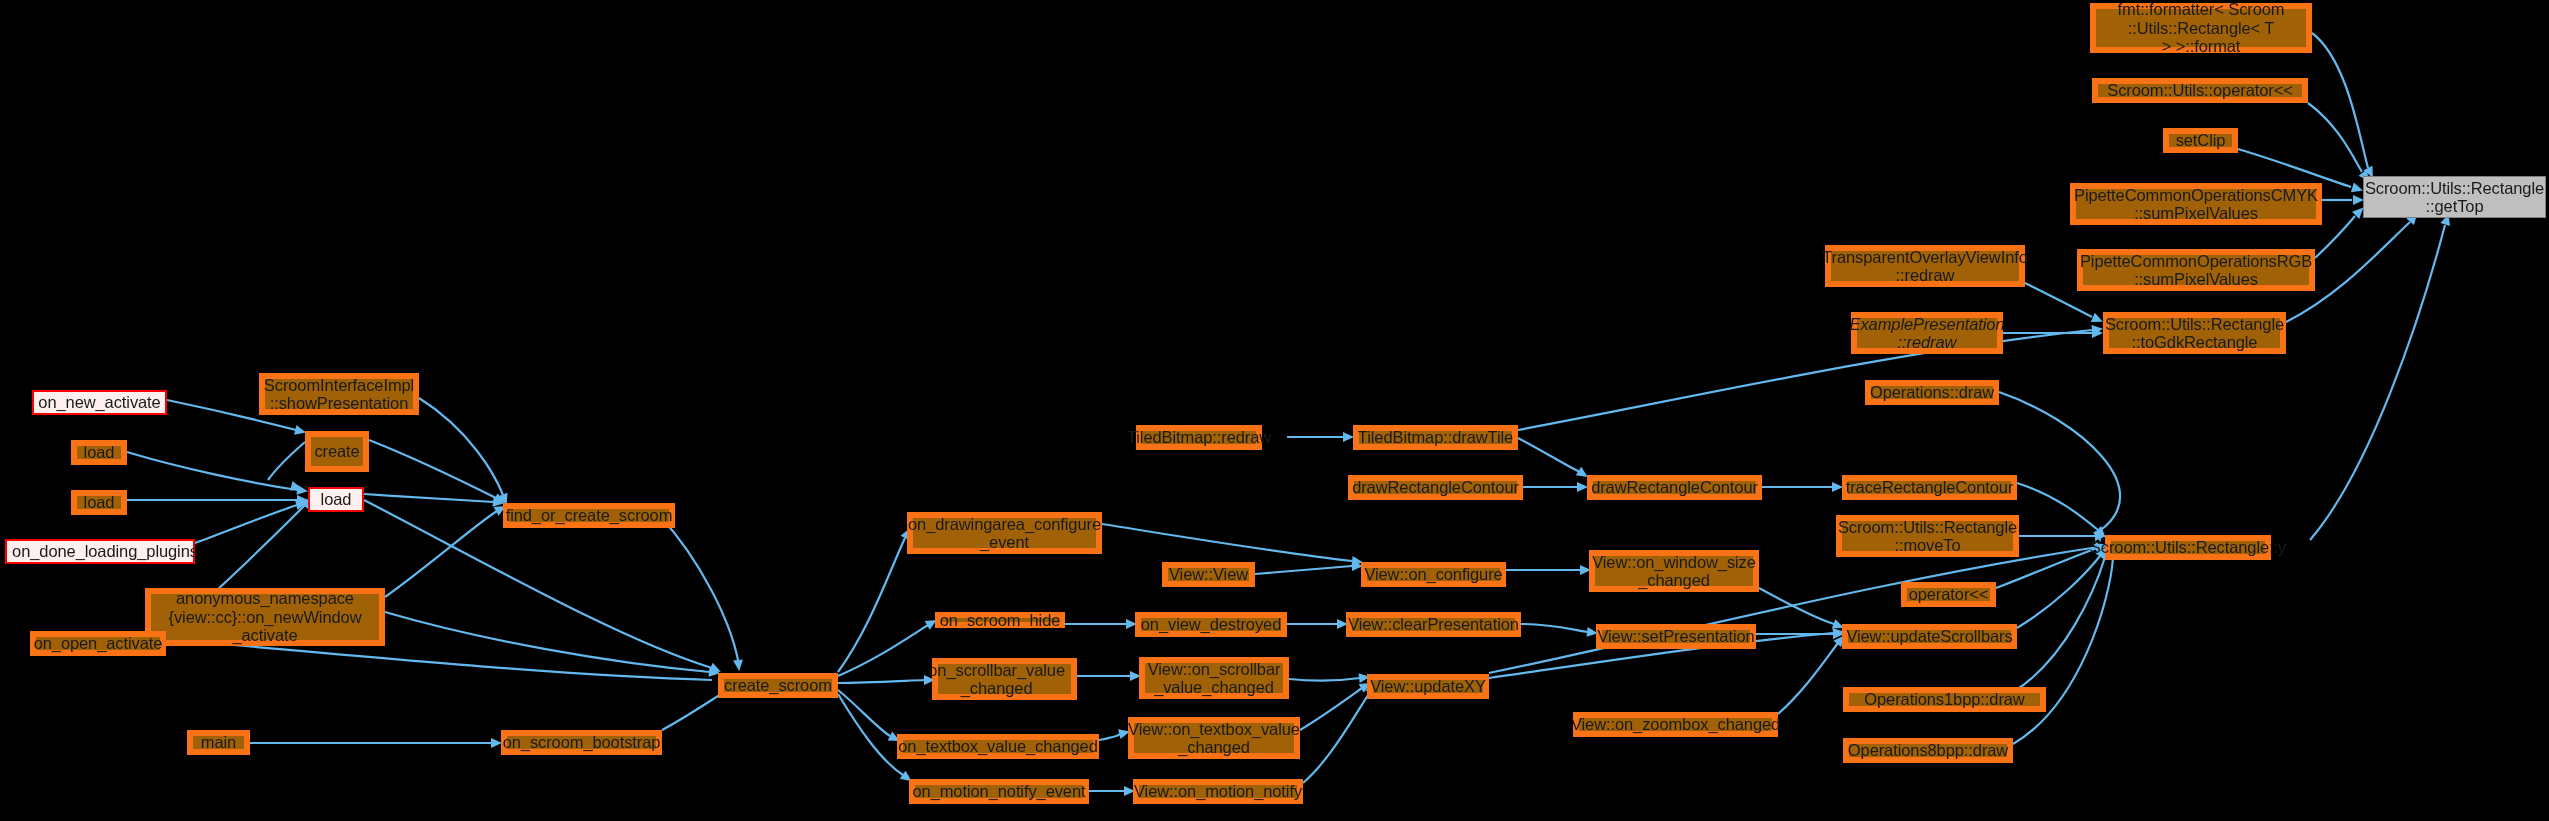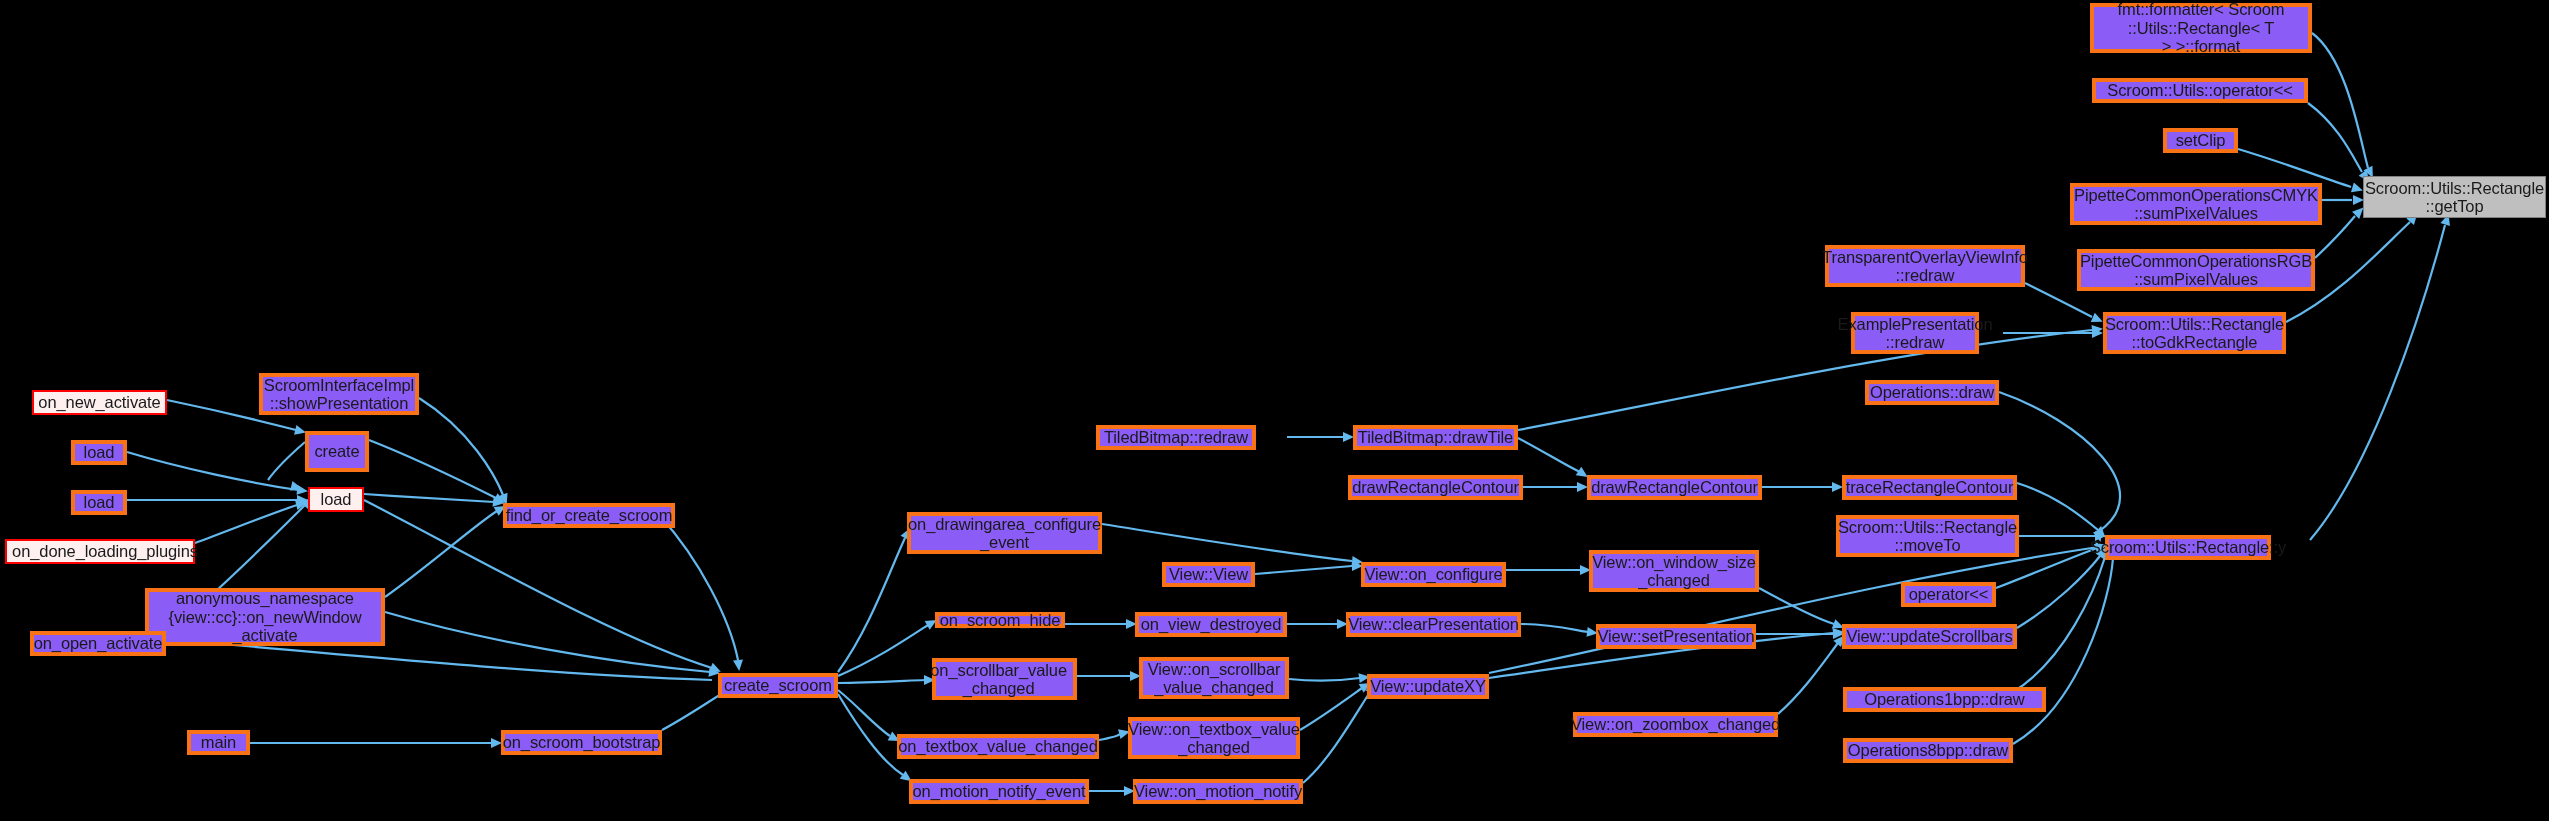--- a/index.html
+++ b/index.html
@@ -31,22 +31,22 @@
     width: 2549px;
     height: 821px;
   }
   .node {
     position: absolute;
     box-sizing: border-box;
     display: flex;
     align-items: center;
     justify-content: center;
     text-align: center;
-    background: #8b5cf6;
-    border: 4px solid #f97316;
+    background: #a16207;
+    border: 6px solid #f97316;
     color: #1a1a1a;
     font-size: 16.5px;
     line-height: 1.12;
     letter-spacing: -0.1px;
     white-space: pre-line;
     padding: 0 6px;
     cursor: pointer;
   }
   .node.highlight {
     background: #bfbfbf;
@@ -188,26 +188,26 @@
       <div class="node" style="left: 2092px; top: 78px; width: 216px; height: 25px;"><span>Scroom::Utils::operator&lt;&lt;</span></div>
       <div class="node" style="left: 2163px; top: 128px; width: 75px; height: 25px;"><span>setClip</span></div>
       <div class="node" style="left: 2070px; top: 183px; width: 252px; height: 42px;"><span>PipetteCommonOperationsCMYK
 ::sumPixelValues</span></div>
       <div class="node" style="left: 2077px; top: 249px; width: 238px; height: 42px;"><span>PipetteCommonOperationsRGB
 ::sumPixelValues</span></div>
       <div class="node highlight" style="left: 2363px; top: 176px; width: 183px; height: 42px;"><span>Scroom::Utils::Rectangle
 ::getTop</span></div>
       <div class="node" style="left: 1825px; top: 245px; width: 200px; height: 42px;"><span>TransparentOverlayViewInfo
 ::redraw</span></div>
-      <div class="node" style="left: 1851px; top: 312px; width: 128px; height: 42px;"><span>ExamplePresentation
+      <div class="node" style="left: 1851px; top: 312px; width: 152px; height: 42px; font-style: italic;"><span>ExamplePresentation
 ::redraw</span></div>
       <div class="node" style="left: 2103px; top: 312px; width: 183px; height: 42px;"><span>Scroom::Utils::Rectangle
 ::toGdkRectangle</span></div>
       <div class="node" style="left: 1865px; top: 380px; width: 134px; height: 25px;"><span>Operations::draw</span></div>
-      <div class="node" style="left: 1096px; top: 425px; width: 160px; height: 25px;"><span>TiledBitmap::redraw</span></div>
+      <div class="node" style="left: 1136px; top: 425px; width: 126px; height: 25px;"><span>TiledBitmap::redraw</span></div>
       <div class="node" style="left: 1353px; top: 425px; width: 165px; height: 25px;"><span>TiledBitmap::drawTile</span></div>
       <div class="node" style="left: 1348px; top: 475px; width: 175px; height: 25px;"><span>drawRectangleContour</span></div>
       <div class="node" style="left: 1587px; top: 475px; width: 175px; height: 25px;"><span>drawRectangleContour</span></div>
       <div class="node" style="left: 1842px; top: 475px; width: 175px; height: 25px;"><span>traceRectangleContour</span></div>
       <div class="node" style="left: 1836px; top: 515px; width: 183px; height: 42px;"><span>Scroom::Utils::Rectangle
 ::moveTo</span></div>
       <div class="node" style="left: 2105px; top: 535px; width: 166px; height: 25px;"><span>Scroom::Utils::Rectangle::y</span></div>
       <div class="node" style="left: 1901px; top: 582px; width: 95px; height: 25px;"><span>operator&lt;&lt;</span></div>
       <div class="node" style="left: 1842px; top: 624px; width: 175px; height: 25px;"><span>View::updateScrollbars</span></div>
       <div class="node" style="left: 1843px; top: 687px; width: 203px; height: 25px;"><span>Operations1bpp::draw</span></div>

